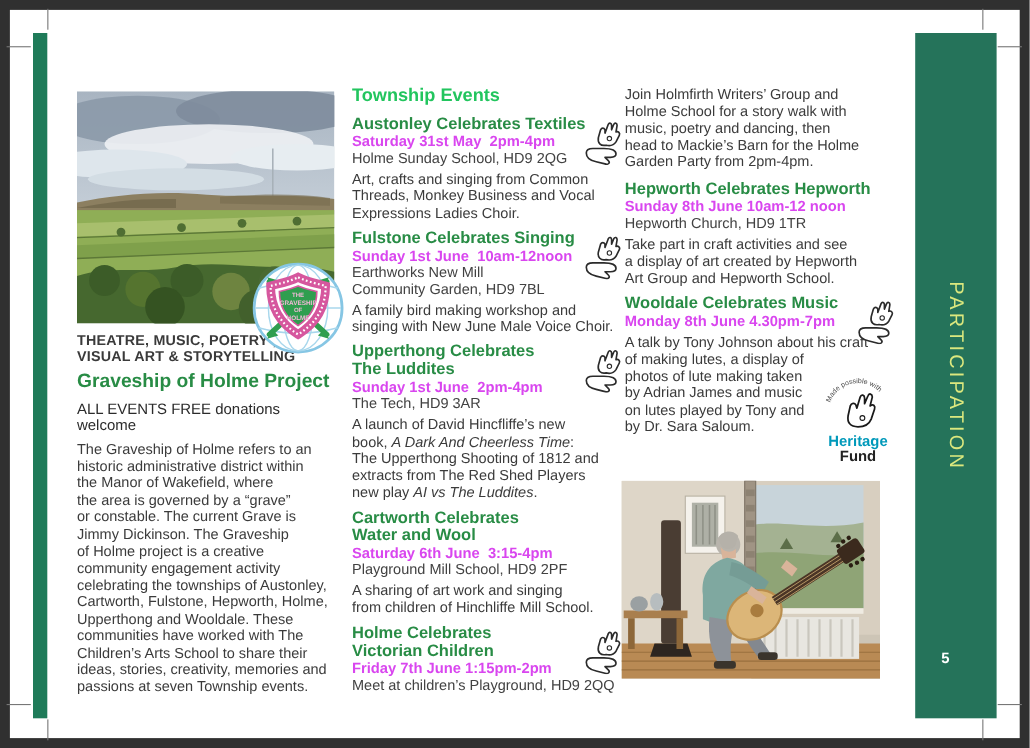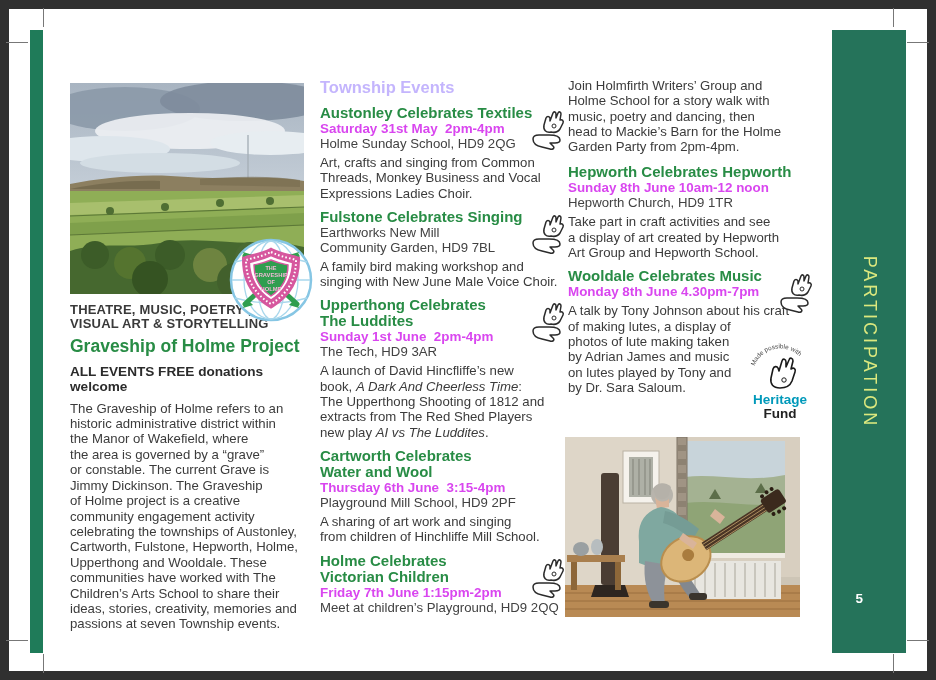--- a/index.html
+++ b/index.html
@@ -20,24 +20,24 @@
 
   .col{position:absolute;color:#3b3b3b}
   .col1{left:70px;top:83px;width:240px}
   .col2{left:320px;top:78px;width:243px}
   .col3{left:568px;top:78px;width:243px}
 
   .photo{display:block}
   .kicker{margin-top:9px;font-size:13px;font-weight:bold;color:#3a3a3a;
       line-height:1.05;letter-spacing:.2px;white-space:pre-line}
   .main-title{margin-top:7px;font-size:17.5px;font-weight:bold;color:#288c45;line-height:1.05}
-  .subtitle{margin-top:8px;font-size:13.6px;font-weight:bold;color:#2b2b2b}
+  .subtitle{margin-top:8px;font-size:13.6px;font-weight:normal;color:#2b2b2b}
   .body-text{margin-top:7px;font-size:13.2px;line-height:15.4px;white-space:pre-line}
 
-  .section-heading{font-size:16.5px;font-weight:bold;color:#c4b5fd;margin:0 0 8px 0}
+  .section-heading{font-size:16.5px;font-weight:bold;color:#22c55e;margin:0 0 8px 0}
   .intro{font-size:13.2px;line-height:15.3px;white-space:pre-line;margin:0 0 10px 0}
 
   .event{position:relative;margin-bottom:8px}
   .event-title{margin:0;font-size:15px;font-weight:bold;color:#288c45;
       line-height:16px;white-space:pre-line}
   .event-date{font-size:13.4px;font-weight:bold;color:#d946ef;line-height:15px;white-space:pre-wrap}
   .event-venue{font-size:13.2px;color:#424242;line-height:15px;white-space:pre-line}
   .event-desc{margin:4px 0 0 0;font-size:13.2px;line-height:15.3px;white-space:pre-line}
   .event-desc em{}
   .sign{position:absolute;right:-4px;top:1px;width:37px;height:44px}
@@ -171,20 +171,21 @@
 Threads, Monkey Business and Vocal
 Expressions Ladies Choir.</span></p>
       </div>
       <div class="event">
         <span class="sign"><svg viewBox="0 0 37 44" width="37" height="44">
             <path d="M21 26 c-5 1 -8 -2 -7 -7 l2 -7 c1 -2 3 -2 4 0 l0 3 3 -8 c1 -2 3 -1 3 1 l0 4 2 -5 c1 -2 3 -1 3 1 l-1 6 c2 -1 4 1 3 3 l-3 6 c-2 3 -5 4 -9 3 z" fill="#fff" stroke="#2b2b2b" stroke-width="1.5" stroke-linejoin="round"></path>
             <path d="M3 33 c0 -3 3 -4 6 -4 l10 0 c5 0 11 1 11 5 0 2 -2 3 -5 3 l-5 0 3 3 c2 2 0 4 -3 3 l-8 -2 c-5 -1 -9 -3 -9 -8 z" fill="#fff" stroke="#2b2b2b" stroke-width="1.5" stroke-linejoin="round"></path>
             <circle cx="24" cy="20" r="2" fill="none" stroke="#2b2b2b" stroke-width="1"></circle>
           </svg></span>
         <h3 class="event-title">Fulstone Celebrates Singing</h3>
+        <div class="event-date">Sunday 1st June  10am-12noon</div>
         <div class="event-venue">Earthworks New Mill
 Community Garden, HD9 7BL</div>
         <p class="event-desc"><span>A family bird making workshop and
 singing with New June Male Voice Choir.</span></p>
       </div>
       <div class="event">
         <span class="sign"><svg viewBox="0 0 37 44" width="37" height="44">
             <path d="M21 26 c-5 1 -8 -2 -7 -7 l2 -7 c1 -2 3 -2 4 0 l0 3 3 -8 c1 -2 3 -1 3 1 l0 4 2 -5 c1 -2 3 -1 3 1 l-1 6 c2 -1 4 1 3 3 l-3 6 c-2 3 -5 4 -9 3 z" fill="#fff" stroke="#2b2b2b" stroke-width="1.5" stroke-linejoin="round"></path>
             <path d="M3 33 c0 -3 3 -4 6 -4 l10 0 c5 0 11 1 11 5 0 2 -2 3 -5 3 l-5 0 3 3 c2 2 0 4 -3 3 l-8 -2 c-5 -1 -9 -3 -9 -8 z" fill="#fff" stroke="#2b2b2b" stroke-width="1.5" stroke-linejoin="round"></path>
             <circle cx="24" cy="20" r="2" fill="none" stroke="#2b2b2b" stroke-width="1"></circle>
@@ -195,21 +196,21 @@
         <div class="event-venue">The Tech, HD9 3AR</div>
         <p class="event-desc"><span>A launch of David Hincfliffe’s new
 book, </span><em>A Dark And Cheerless Time</em><span>:
 The Upperthong Shooting of 1812 and
 extracts from The Red Shed Players
 new play </span><em>AI vs The Luddites</em><span>.</span></p>
       </div>
       <div class="event">
         <h3 class="event-title">Cartworth Celebrates
 Water and Wool</h3>
-        <div class="event-date">Thursday 6th June  3:15-4pm</div>
+        <div class="event-date">Saturday 6th June  3:15-4pm</div>
         <div class="event-venue">Playground Mill School, HD9 2PF</div>
         <p class="event-desc"><span>A sharing of art work and singing
 from children of Hinchliffe Mill School.</span></p>
       </div>
       <div class="event">
         <span class="sign"><svg viewBox="0 0 37 44" width="37" height="44">
             <path d="M21 26 c-5 1 -8 -2 -7 -7 l2 -7 c1 -2 3 -2 4 0 l0 3 3 -8 c1 -2 3 -1 3 1 l0 4 2 -5 c1 -2 3 -1 3 1 l-1 6 c2 -1 4 1 3 3 l-3 6 c-2 3 -5 4 -9 3 z" fill="#fff" stroke="#2b2b2b" stroke-width="1.5" stroke-linejoin="round"></path>
             <path d="M3 33 c0 -3 3 -4 6 -4 l10 0 c5 0 11 1 11 5 0 2 -2 3 -5 3 l-5 0 3 3 c2 2 0 4 -3 3 l-8 -2 c-5 -1 -9 -3 -9 -8 z" fill="#fff" stroke="#2b2b2b" stroke-width="1.5" stroke-linejoin="round"></path>
             <circle cx="24" cy="20" r="2" fill="none" stroke="#2b2b2b" stroke-width="1"></circle>
           </svg></span>

